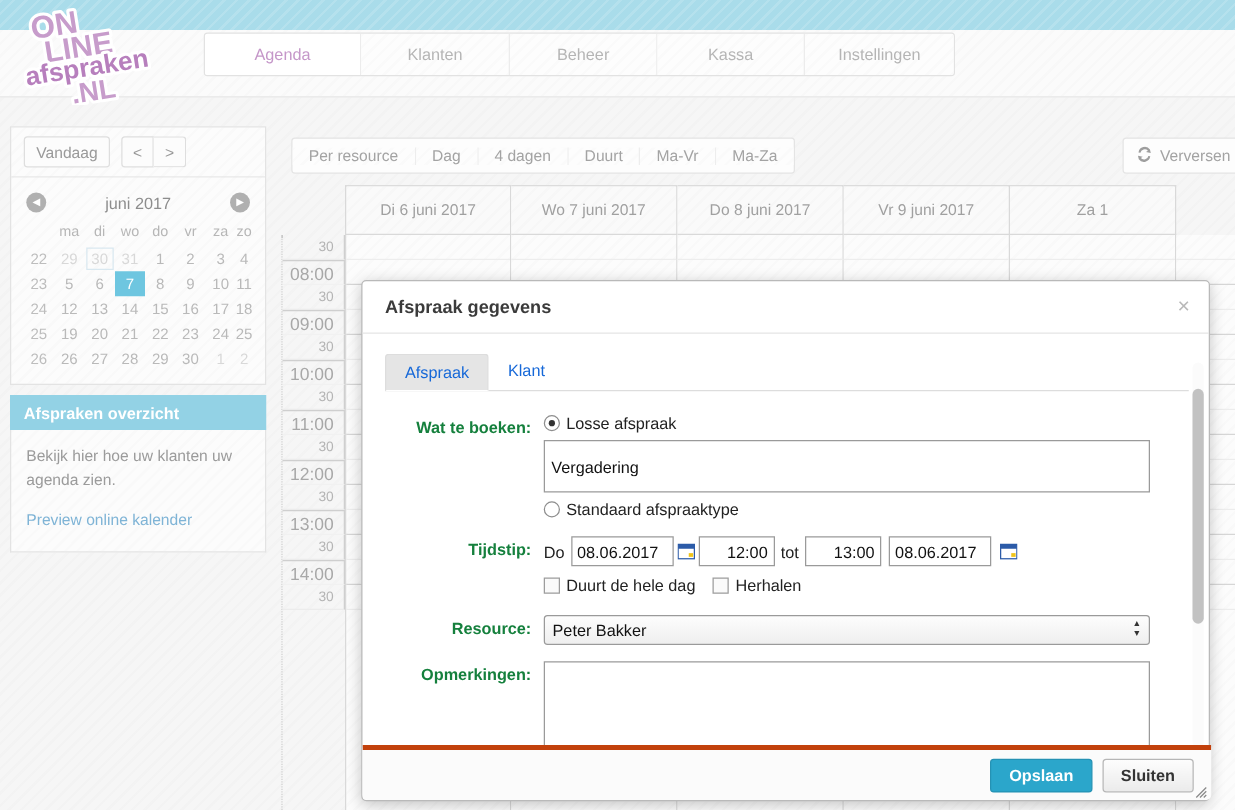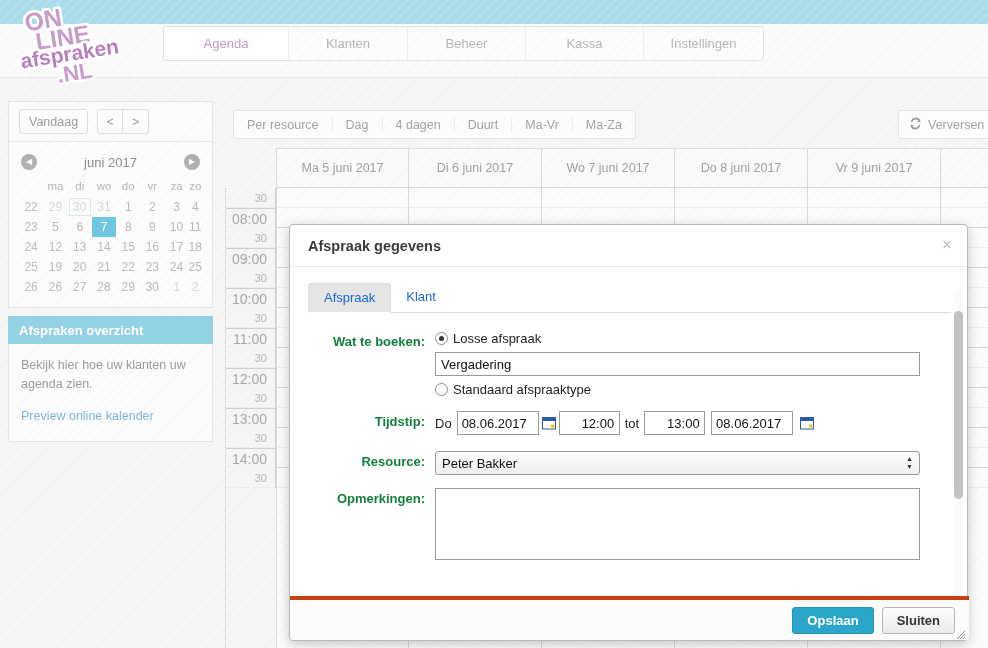--- a/index.html
+++ b/index.html
@@ -269,21 +269,21 @@
     border:1px solid #8e8e8e; background:#fff;
     margin-right:5px; display:inline-flex; align-items:center; justify-content:center;
     flex:none;
   }
   .radio.on::after {
     content:""; width:5px; height:5px; border-radius:50%; background:#333;
   }
   .text-input {
     display:block; width:485px; height:24px;
     border:1px solid #9a9a9a; background:#fff;
-    font-size:13px; color:#111; padding:2px 5px; margin:6px 0 6px 0;
+    font-size:13px; color:#111; padding:20px 5px; margin:6px 0 6px 0;
     font-family:"Liberation Sans", sans-serif;
   }
 
   .time-line { display:flex; align-items:center; gap:0; font-size:13px; color:#222; }
   .dow { margin-right:5px; color:#222; font-size:13px; }
   .inp-date {
     width:82px; height:24px; border:1px solid #9a9a9a; background:#fff;
     font-size:13px; color:#111; padding:2px 4px;
     font-family:"Liberation Sans", sans-serif;
   }
@@ -534,21 +534,20 @@
       <svg width="13" height="13" viewBox="0 0 16 16">
         <path d="M13.5 3.2A6.3 6.3 0 0 0 2.2 6.1l1.9.4A4.3 4.3 0 0 1 11.5 4.4L9.6 5.6l4.7 1.1z" fill="#9e9e9e"></path>
         <path d="M2.5 12.8A6.3 6.3 0 0 0 13.8 9.9l-1.9-.4A4.3 4.3 0 0 1 4.5 11.6l1.9-1.2-4.7-1.1z" fill="#9e9e9e"></path>
       </svg>
     </span>
     <span>Verversen</span>
   </div>
 
   <div class="calwrap">
     <div class="dayhead">
-      <div class="dh">Ma 5 juni 2017</div>
       <div class="dh">Di 6 juni 2017</div>
       <div class="dh">Wo 7 juni 2017</div>
       <div class="dh">Do 8 juni 2017</div>
       <div class="dh">Vr 9 juni 2017</div>
       <div class="dh">Za 1</div>
     </div>
 
     <div class="gutter">
       <div class="slot">30</div>
       <div class="slot hour">08:00</div>
@@ -743,20 +742,30 @@
               <input class="inp-date" style="margin-left: 6px;" type="text" value="08.06.2017">
               <span class="cal-ico" style="margin-left:7px;">
                 <svg width="14" height="14" viewBox="0 0 14 14">
                   <rect x="0.5" y="1.5" width="13" height="11.5" fill="#fff" stroke="#2c5ba8"></rect>
                   <rect x="0.5" y="1.5" width="13" height="3.5" fill="#2c5ba8"></rect>
                   <rect x="9" y="8.5" width="3.5" height="3" fill="#f0c419"></rect>
                 </svg>
               </span>
             </div>
 
+            <div class="checks">
+              <label class="radio-line">
+                <span class="cbox"></span>
+                <span>Duurt de hele dag</span>
+              </label>
+              <label class="radio-line check-gap">
+                <span class="cbox"></span>
+                <span>Herhalen</span>
+              </label>
+            </div>
           </div>
         </div>
 
         <div class="frow" style="margin-top:16px;">
           <div class="flabel">Resource:</div>
           <div class="fctrl">
             <div class="select-ctrl">
               <span>Peter Bakker</span>
               <span class="spin">
                 <span>▲</span>

